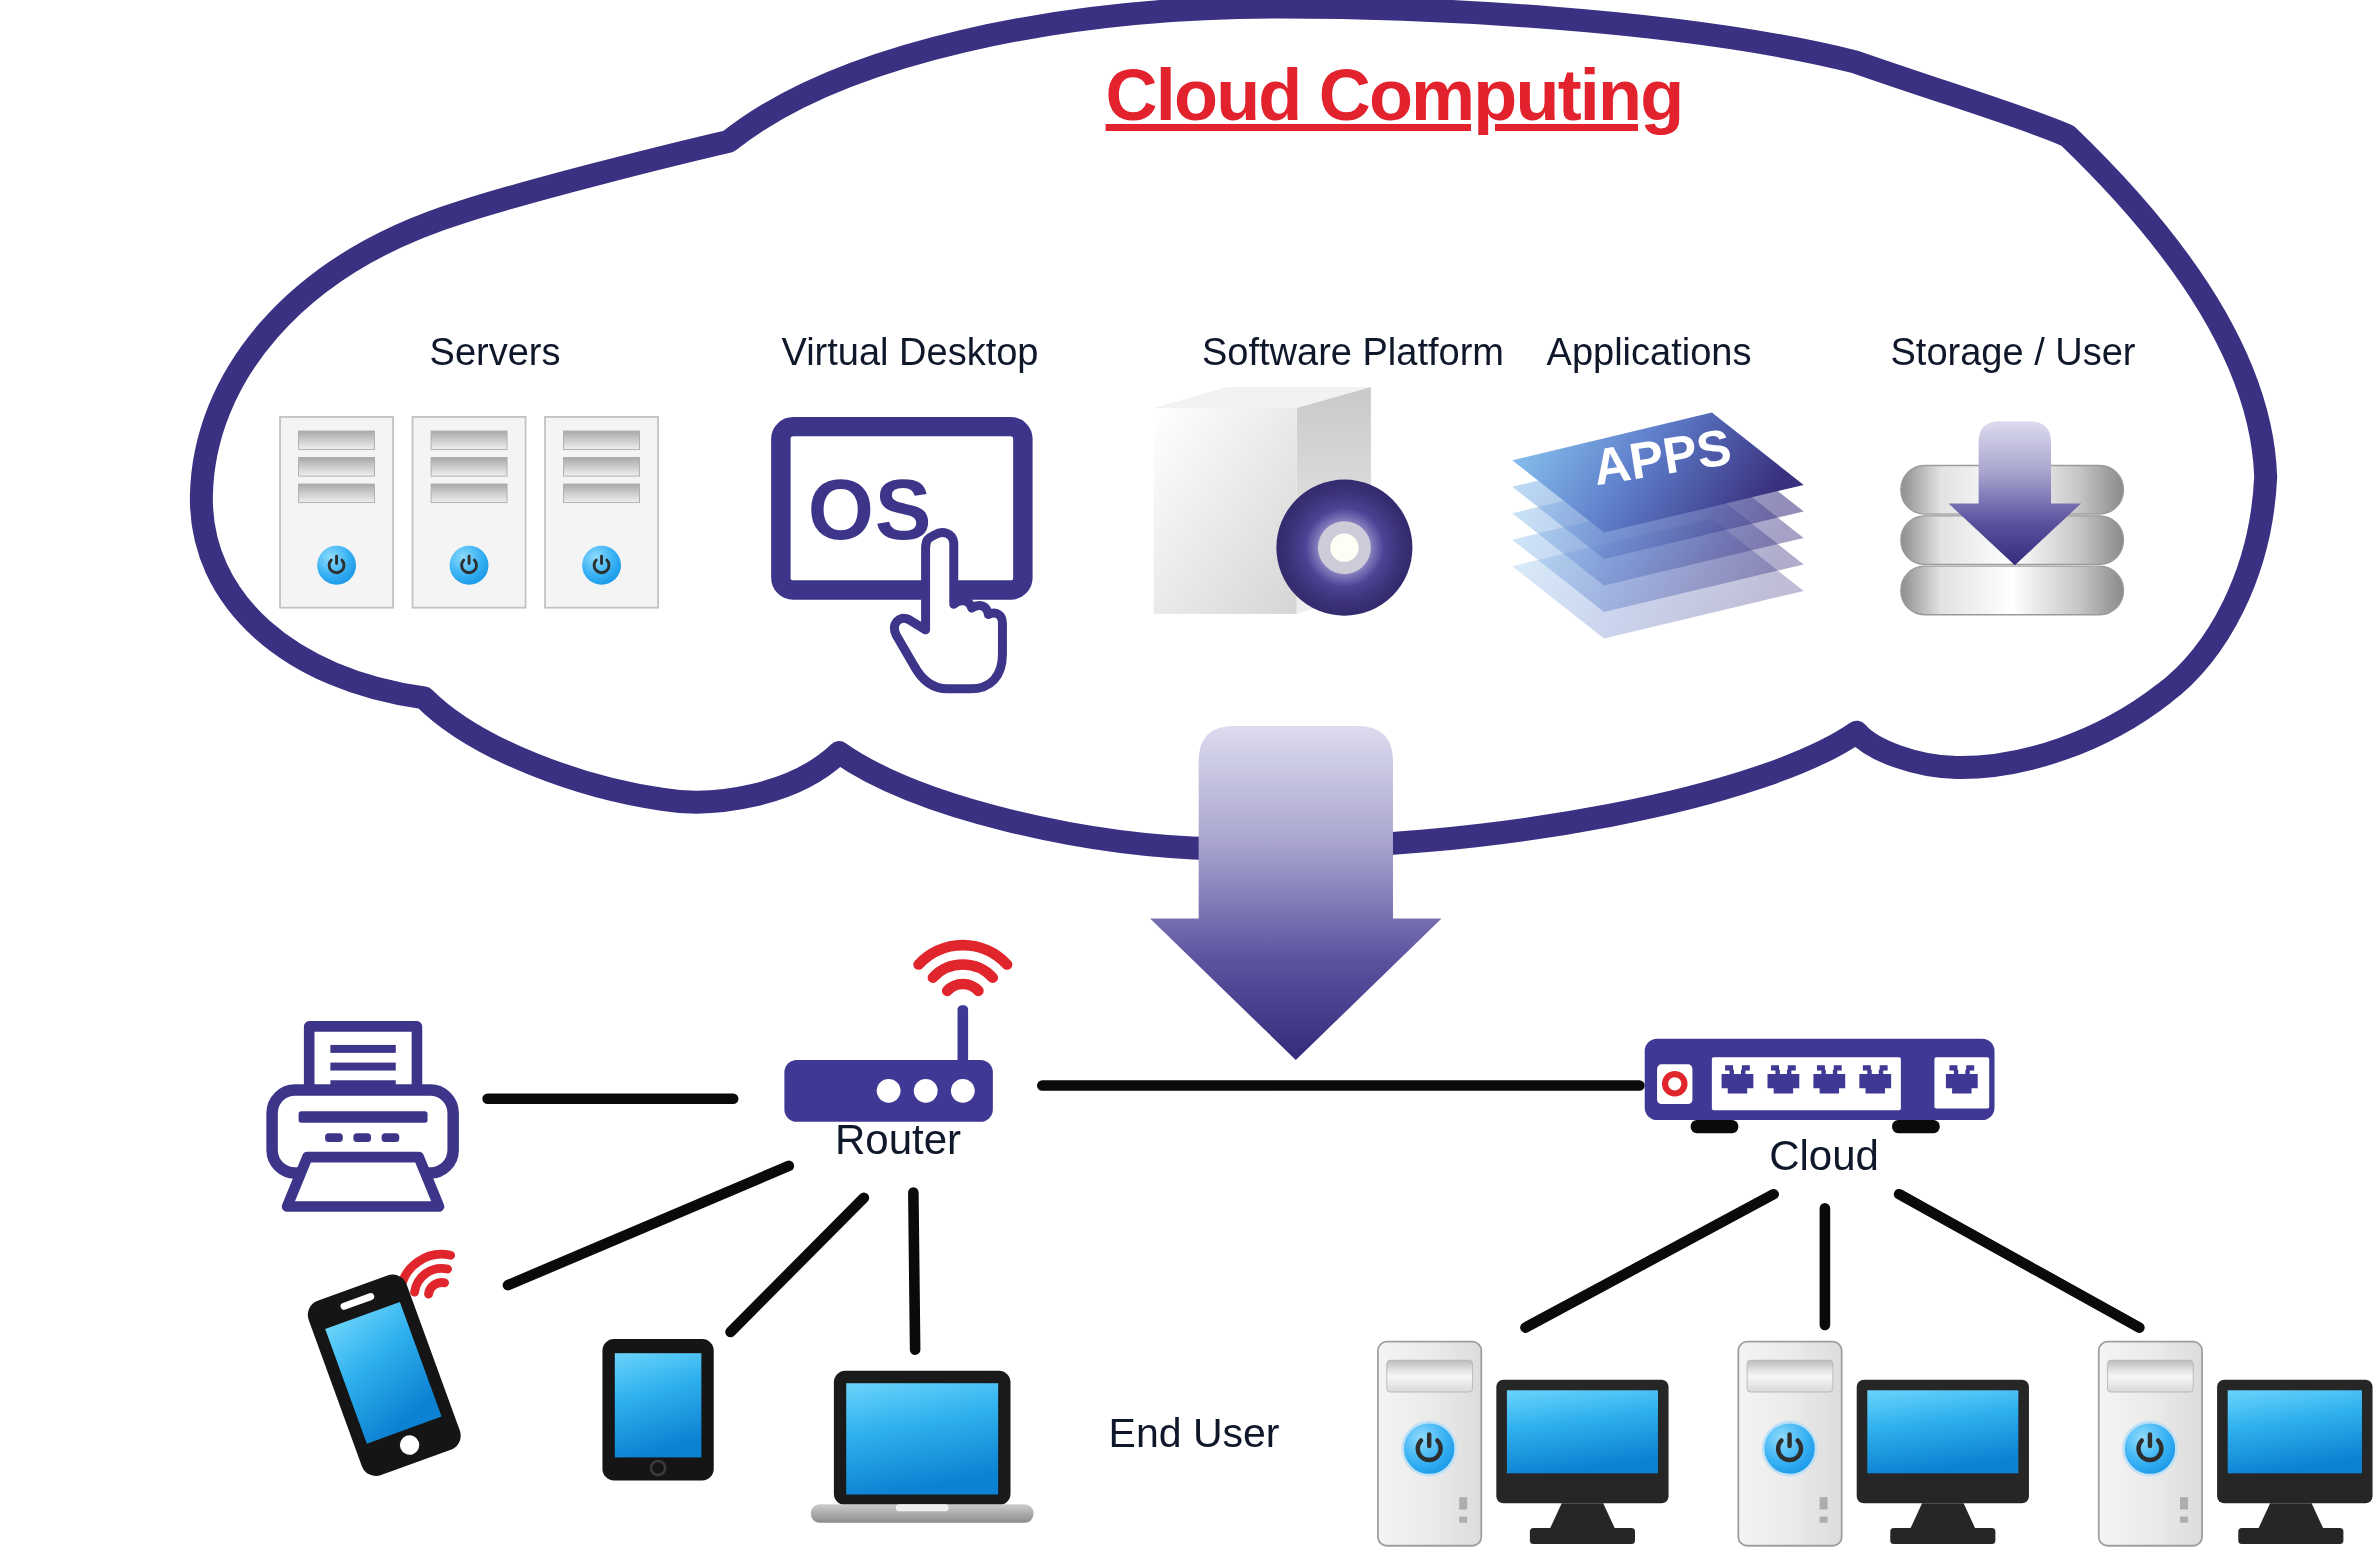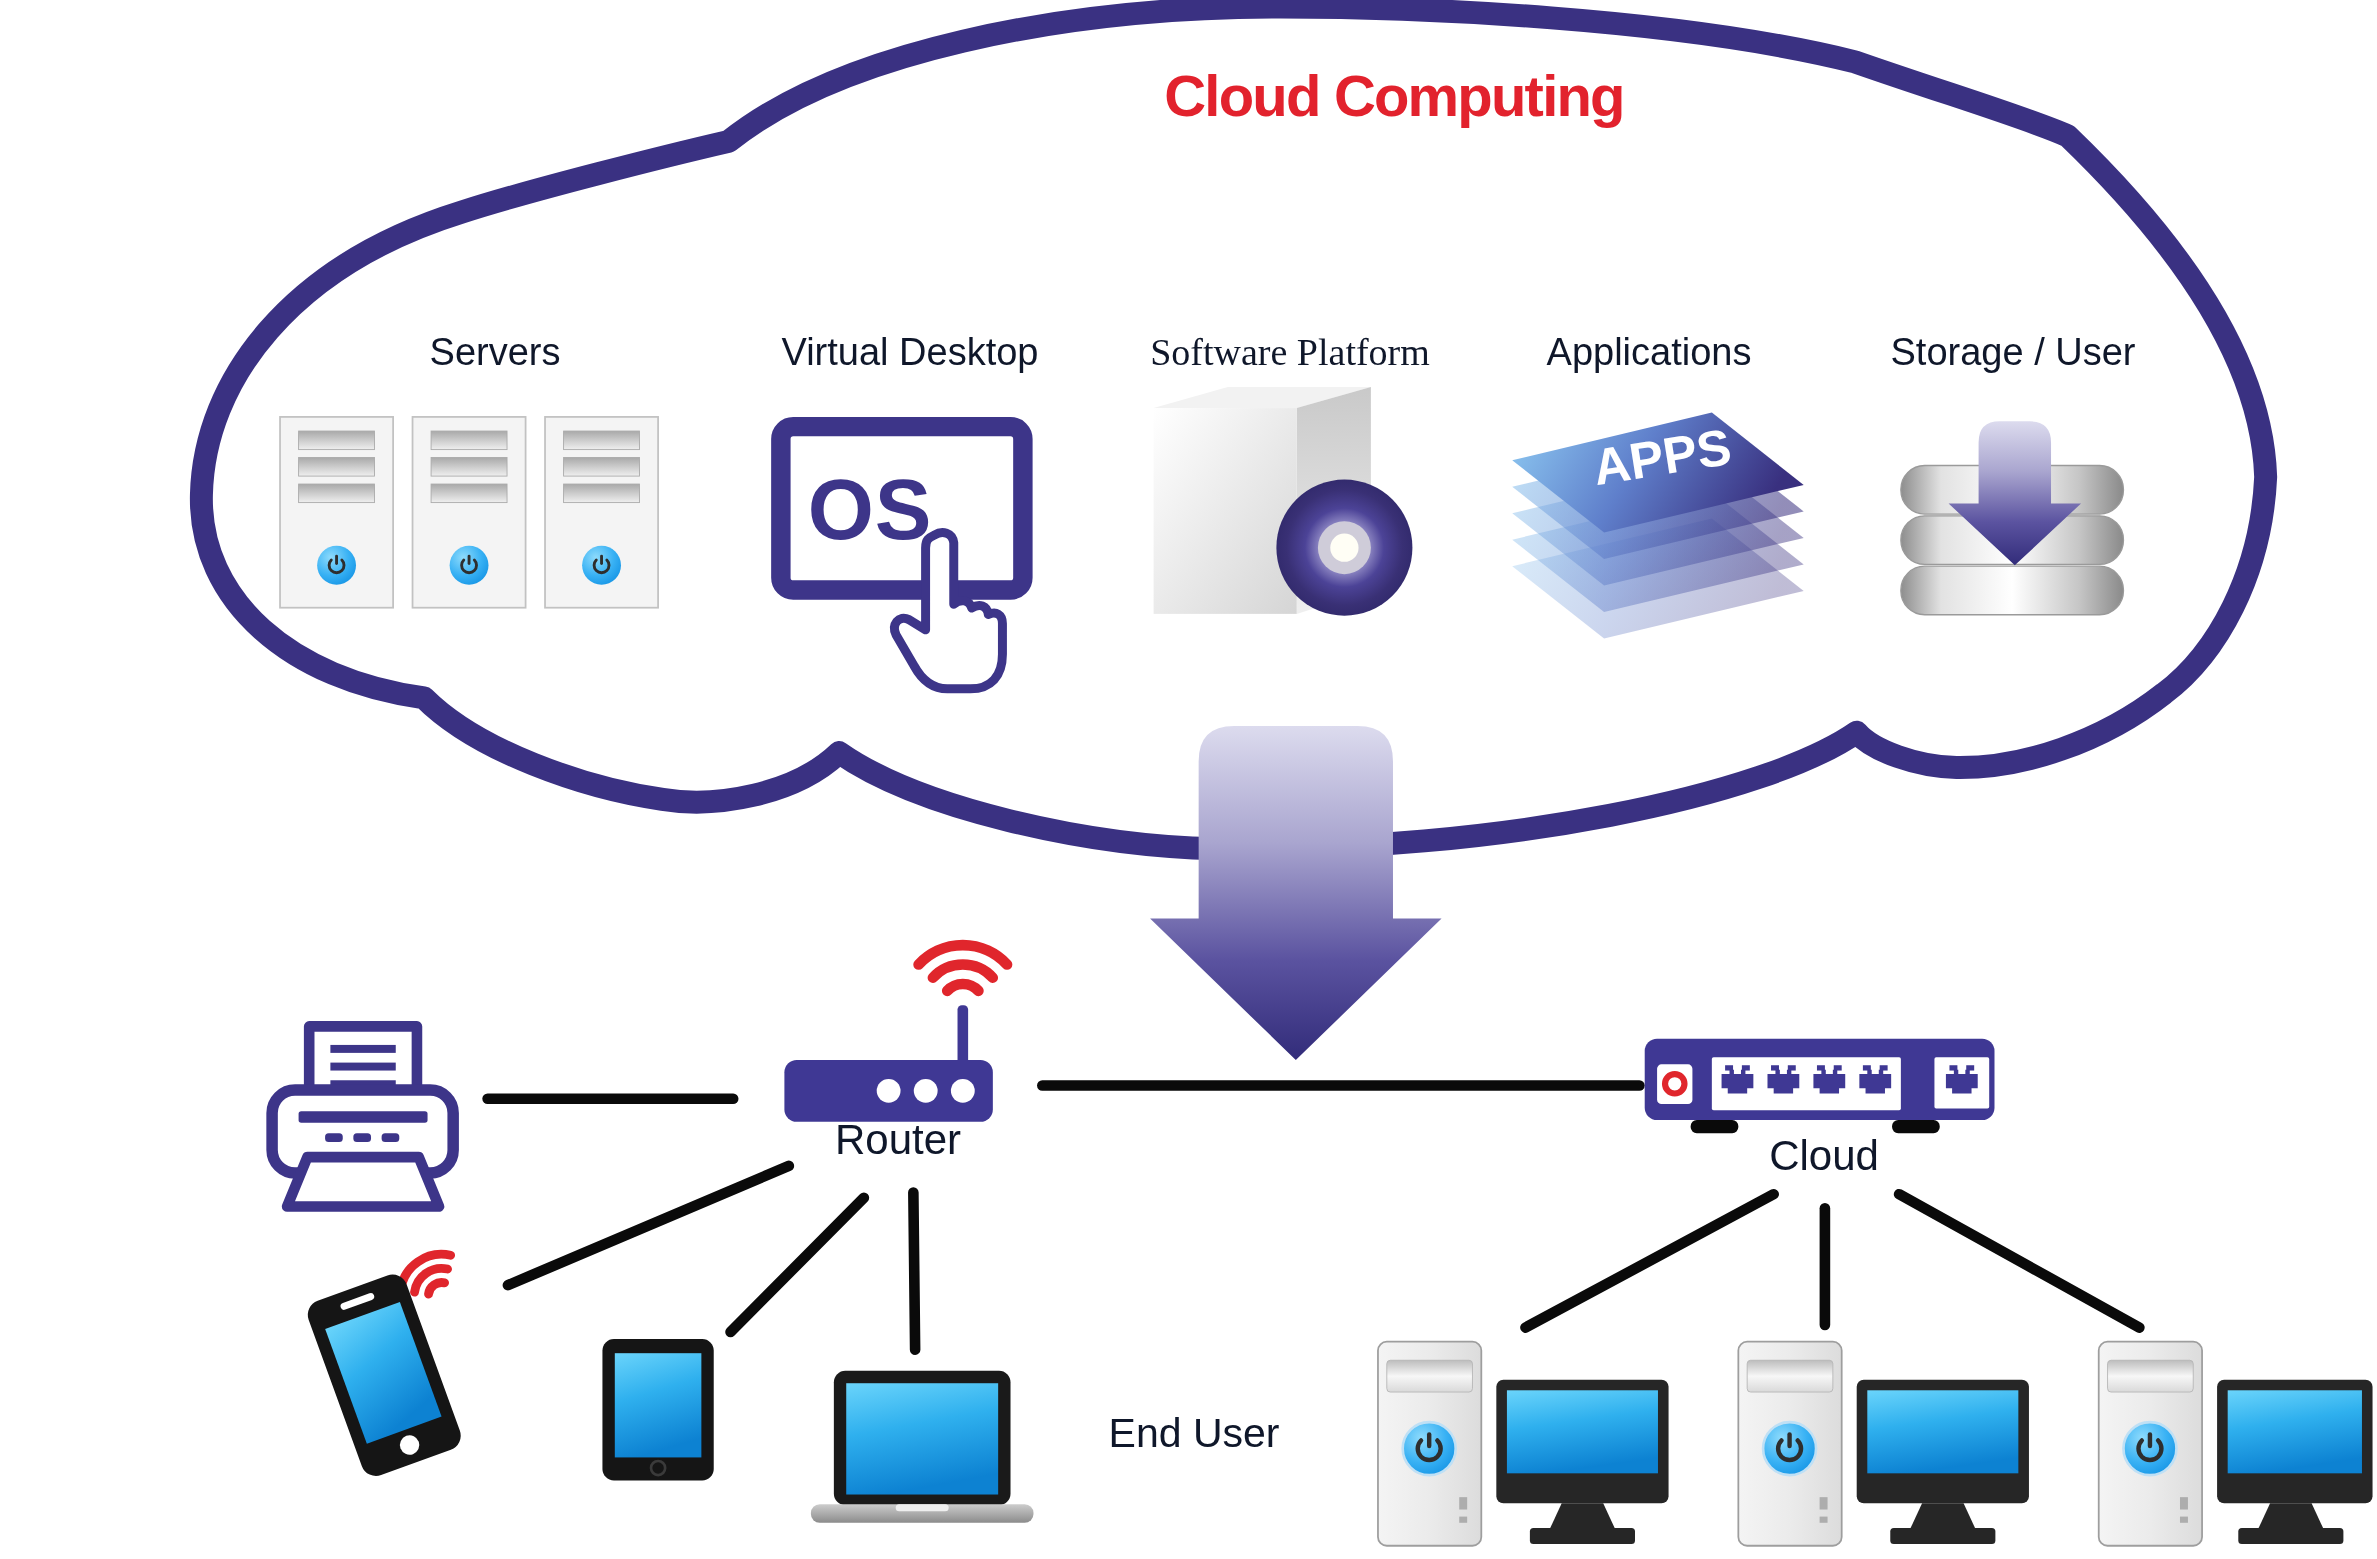--- a/index.html
+++ b/index.html
@@ -1,21 +1,21 @@
 <!DOCTYPE html>
 <html style="font-size:14px"><head>
 <meta charset="utf-8">
 <style>
   html,body{margin:0;padding:0;background:#ffffff;}
   #stage{position:relative;width:2377px;height:1559px;background:#ffffff;overflow:hidden;
          font-family:"Liberation Sans",sans-serif;}
   #stage svg{position:absolute;left:0;top:0;}
   .lbl{position:absolute;transform:translate(-50%,-50%);white-space:nowrap;
        font-family:"Liberation Sans",sans-serif;color:#0f172a;}
-  .title{font-size:58px;font-weight:bold;letter-spacing:-1.8px;color:#e2222d;}
+  .title{font-size:72px;font-weight:bold;letter-spacing:-1.8px;color:#e2222d;text-decoration:underline;}
   .section{font-size:38px;}
   .node{font-size:42px;}
   .enduser{font-size:41px;}
   .ostext{font-size:85px;font-weight:bold;color:#3d3589;letter-spacing:0.9px;}
   .appstext{font-size:51px;font-weight:bold;color:#ffffff;
             transform:translate(-50%,-50%) rotate(-9deg);}
 </style>
 </head>
 <body>
 
@@ -292,21 +292,21 @@
     <rect x="2510" y="1562" width="176" height="140" rx="8" fill="#262626"></rect>
     <rect x="2522" y="1574" width="152" height="94" fill="url(#gScreen)"></rect>
     <polygon points="2570,1702 2617,1702 2630,1730 2557,1730" fill="#262626"></polygon>
     <rect x="2534" y="1730" width="119" height="18" rx="4" fill="#262626"></rect>
   </g>
 </svg>
 
   <div class="lbl title" style="left:1394px;top:95px;">Cloud Computing</div>
   <div class="lbl section" style="left:495px;top:352px;">Servers</div>
   <div class="lbl section" style="left:910px;top:352px;">Virtual Desktop</div>
-  <div class="lbl section" style="left:1290px;top:352px;font-family:Liberation Serif, serif;">Software Platform</div>
+  <div class="lbl section" style="left:1353px;top:352px;">Software Platform</div>
   <div class="lbl section" style="left:1649px;top:352px;">Applications</div>
   <div class="lbl section" style="left:2013px;top:352px;">Storage / User</div>
   <div class="lbl ostext" style="left:870px;top:510px;text-align:right;">OS</div>
   <div class="lbl appstext" style="left:1662px;top:457px;">APPS</div>
   <div class="lbl node" style="left:898px;top:1140px;">Router</div>
   <div class="lbl node" style="left:1824px;top:1156px;">Cloud</div>
   <div class="lbl enduser" style="left:1194px;top:1433px;text-align:center;">End User</div>
 </div>
 
 

